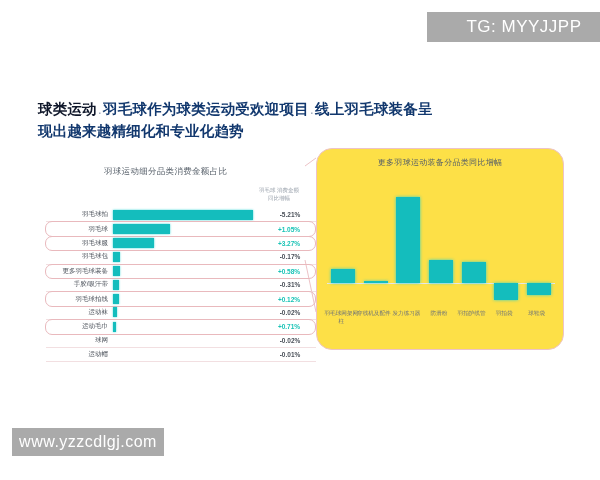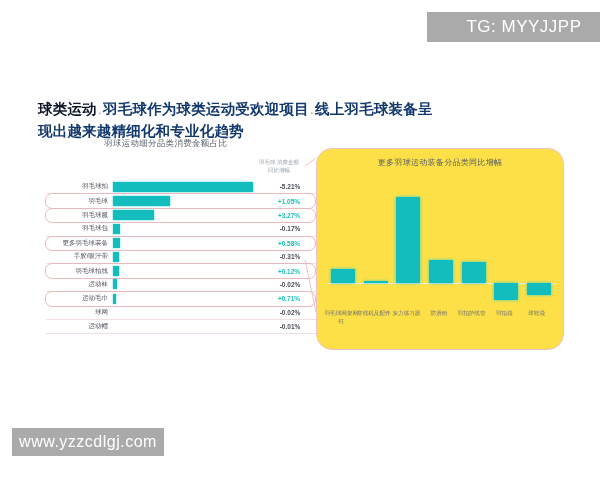--- a/index.html
+++ b/index.html
@@ -69,21 +69,21 @@
   #headline .dot {
     color: #9aa7bb;
     font-weight: normal;
     padding: 0 1px;
   }
 
   
   #left-chart {
     position: absolute;
     left: 46px;
-    top: 76px;
+    top: 104px;
     width: 270px;
     height: 190px;
   }
   #left-chart-title {
     position: absolute;
     left: 58px;
     top: 0px;
     font-size: 8.5px;
     color: #555e68;
     letter-spacing: 0.3px;

